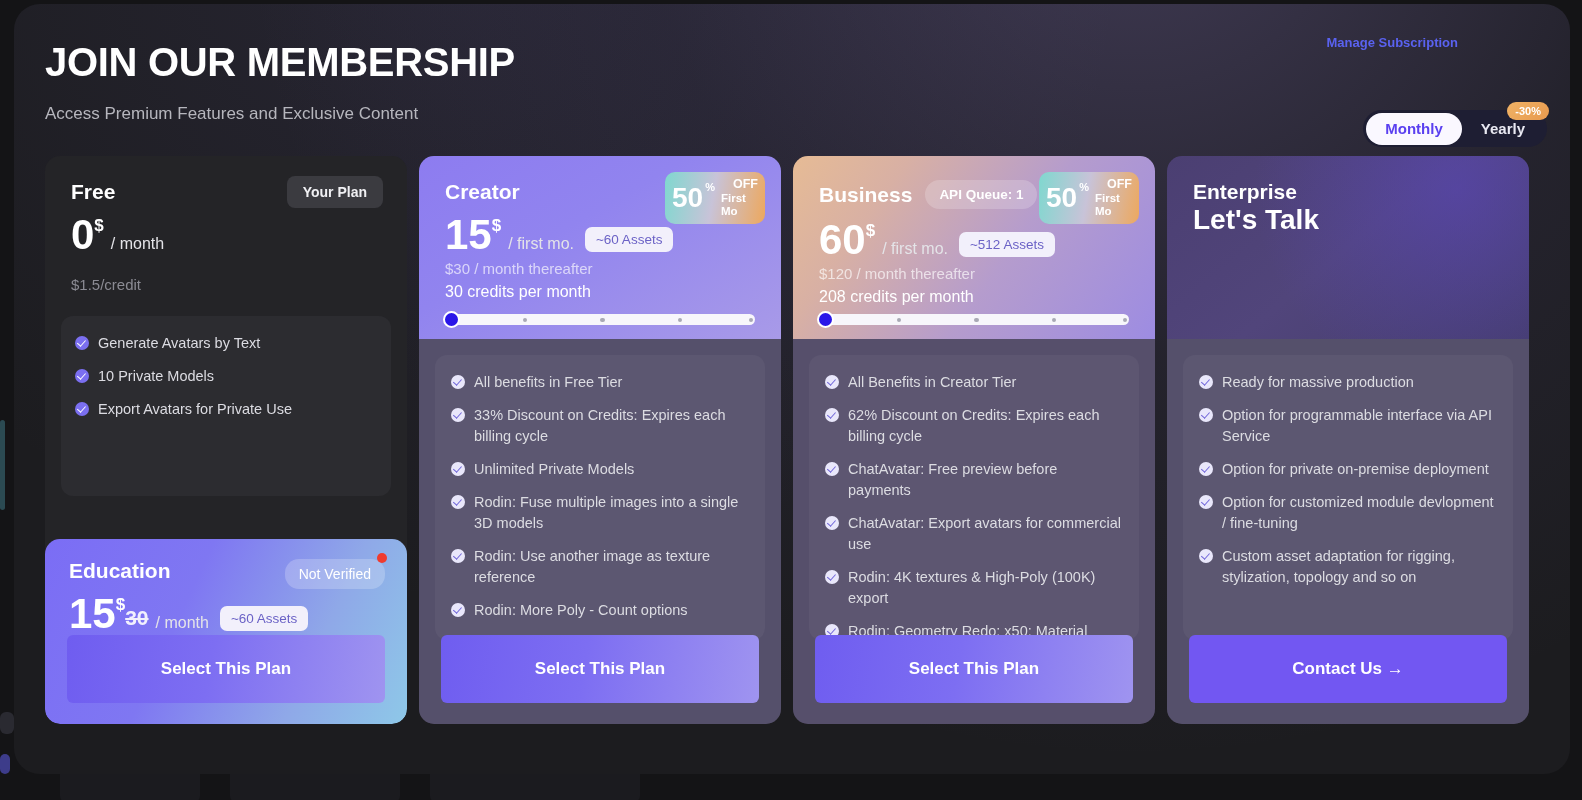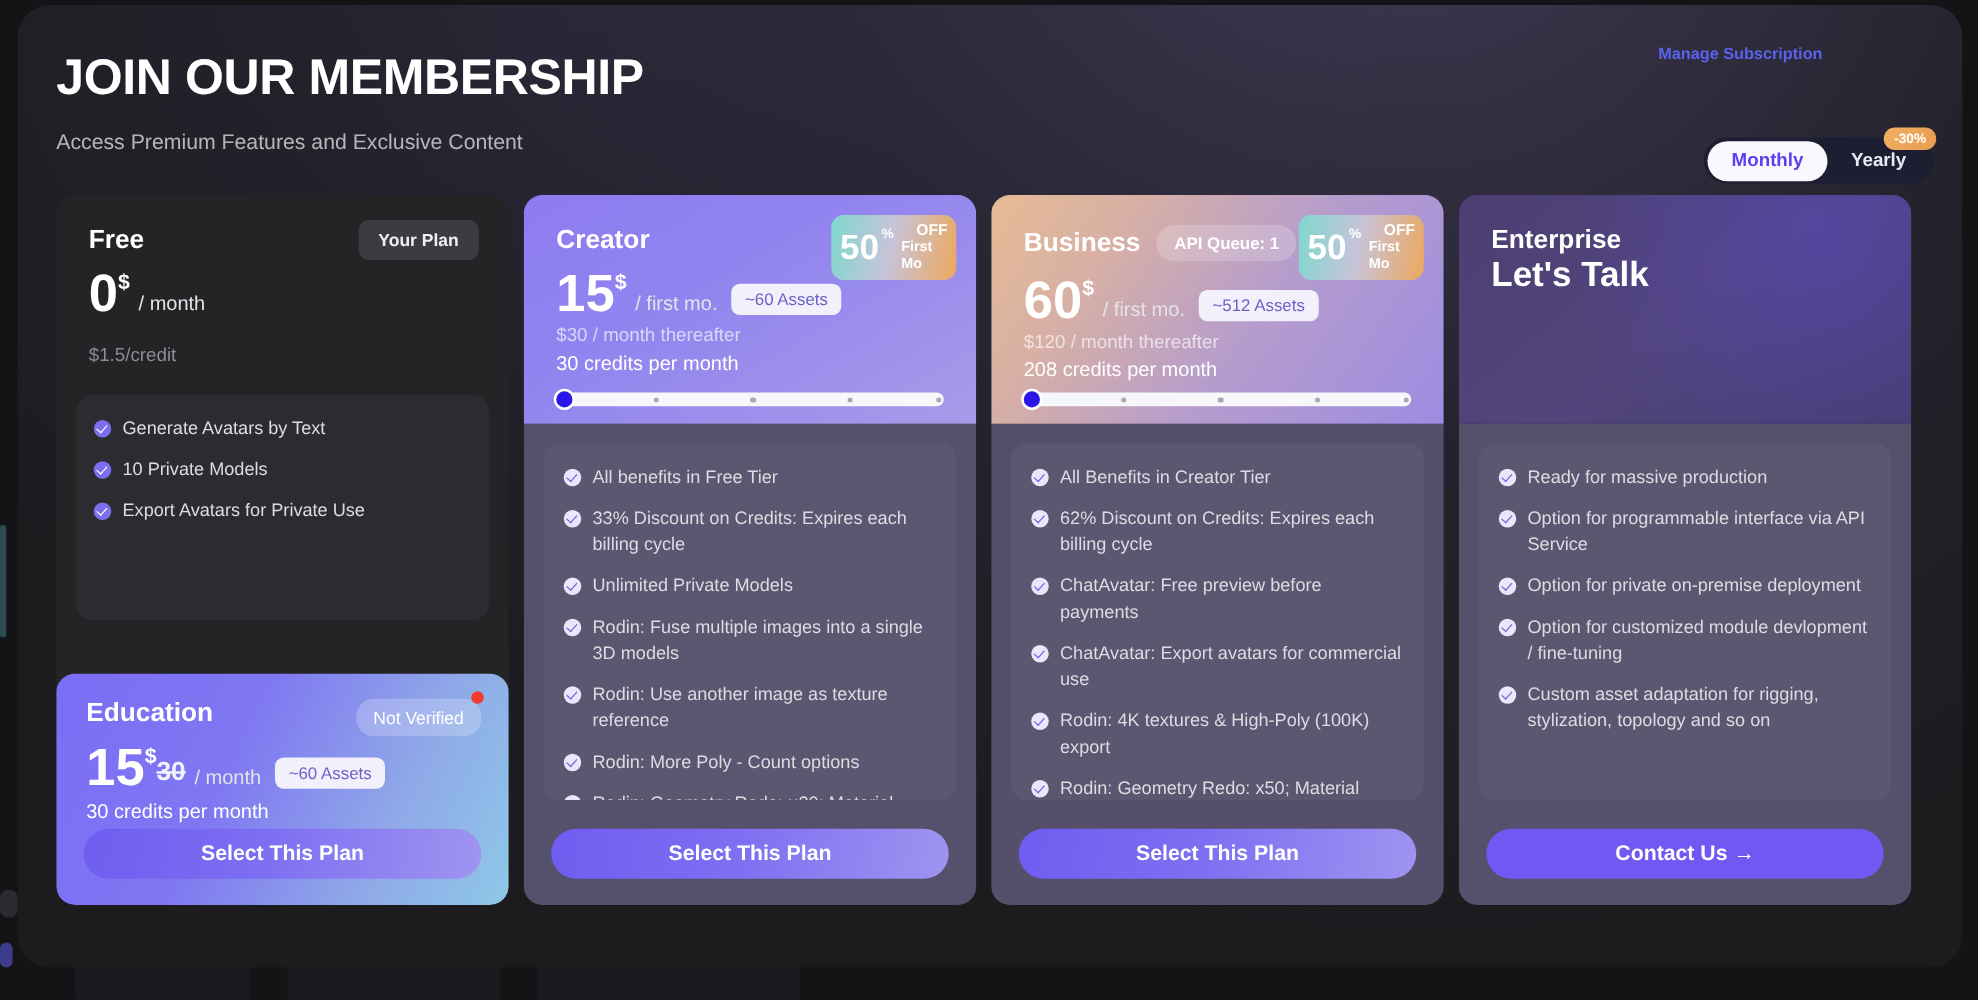--- a/index.html
+++ b/index.html
@@ -123,21 +123,21 @@
   }
   .strike { font-size: 21px; font-weight: bold; color: #ffffff; text-decoration: line-through; opacity: .9; align-self: flex-end; margin-bottom: 5px; }
   .assets-pill {
     background: #f2f0fb; color: #6b62c6; font-size: 13.5px;
     padding: 5px 11px; border-radius: 7px; align-self: flex-end; margin-left: 11px; margin-bottom: 4px;
     white-space: nowrap;
   }
   .credits-line { font-size: 16px; color: #ffffff; margin-top: 6px; }
   .btn {
     position: absolute; left: 22px; right: 22px; bottom: 21px;
-    height: 40px; border-radius: 23px; border: none; cursor: pointer;
+    height: 68px; border-radius: 6px; border: none; cursor: pointer;
     font-size: 17px; font-weight: bold; color: #ffffff;
     display: flex; align-items: center; justify-content: center;
   }
   .btn-grad { background: linear-gradient(100deg,#6f5df0 0%,#7d6ef2 45%,#9f94f0 100%); }
   .btn-solid { background: #7257f2; }
 
   
   .card-paid { background: #28272e; }
   .paid-head { height: 183px; padding: 24px 26px 0 26px; position: relative; }
   .creator-head {

